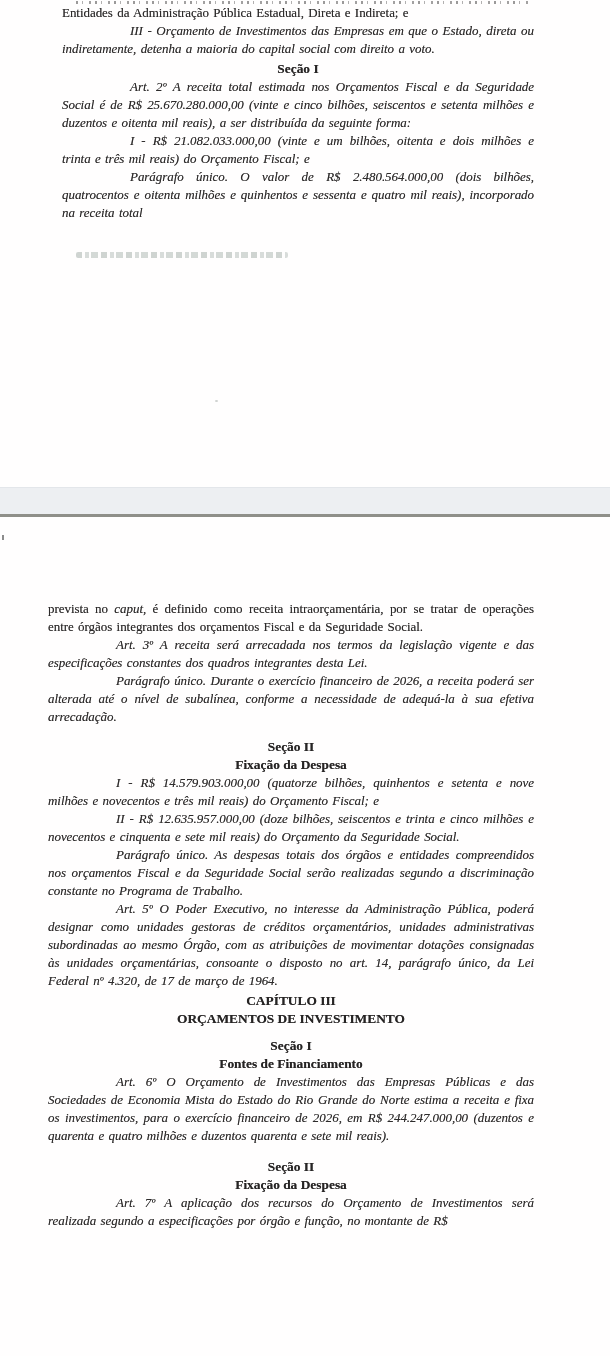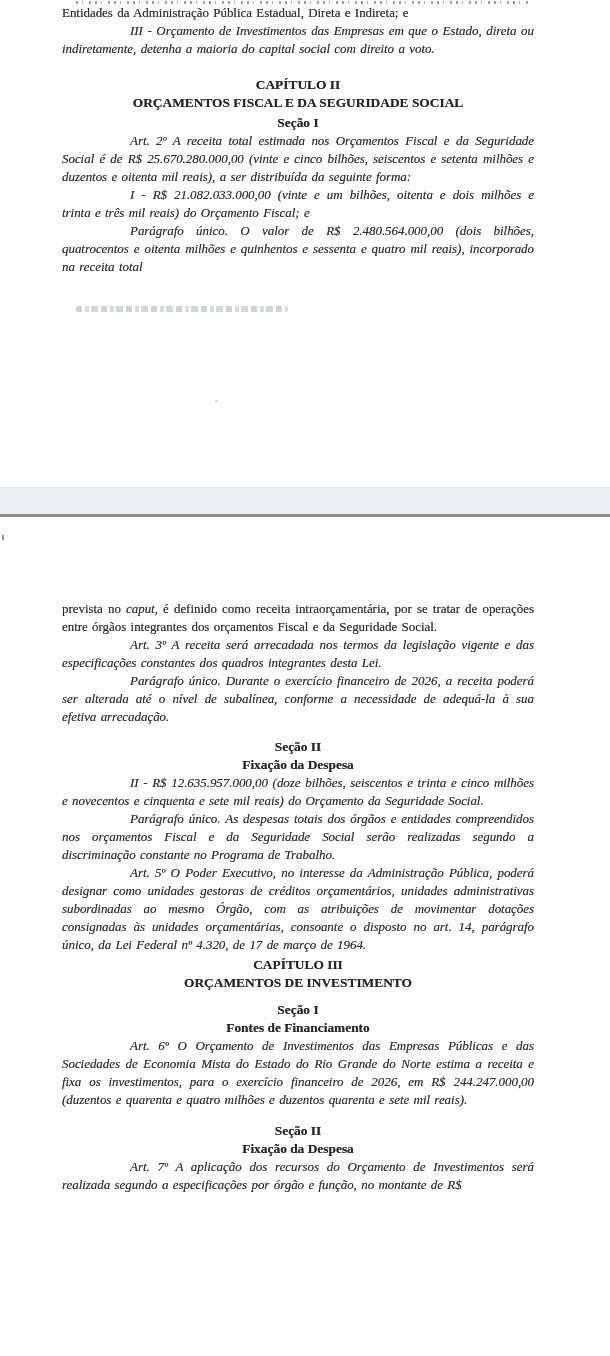--- a/index.html
+++ b/index.html
@@ -11,21 +11,21 @@
     font-family:"Liberation Serif","DejaVu Serif",serif;
     color:#2d2b2b;
   }
   .page{
     position:relative;
     background:#fffefe;
     overflow:hidden;
     box-sizing:border-box;
   }
   .page1{height:487px;padding:1px 76px 0 62px;}
-  .page2{height:839px;padding:83px 76px 0 62px;}
+  .page2{height:839px;padding:83px 76px 0 48px;}
   .page-gap{
     height:30px;
     background:#edeff2;
     border-top:1px solid #e3e6ea;
     border-bottom:3px solid #8f8f89;
     box-sizing:border-box;
   }
   p.body{
     margin:0;
     font-size:13px;
@@ -77,24 +77,20 @@
 
 <div class="screen">
 
   <section class="page page1">
     <div class="clip-top"></div>
 
     <p class="body m3">Entidades da Administração Pública Estadual, Direta e Indireta; e</p>
 
     <p class="body indent m8">III - Orçamento de Investimentos das Empresas em que o Estado, direta ou indiretamente, detenha a maioria do capital social com direito a voto.</p>
 
-    <div class="heading m18">
-      <div class="hline">CAPÍTULO II</div>
-      <div class="hline">ORÇAMENTOS FISCAL E DA SEGURIDADE SOCIAL</div>
-    </div>
 
     <div class="heading m2">
       <div class="hline">Seção I</div>
     </div>
 
     <p class="body indent m10">Art. 2º A receita total estimada nos Orçamentos Fiscal e da Seguridade Social é de R$ 25.670.280.000,00 (vinte e cinco bilhões, seiscentos e setenta milhões e duzentos e oitenta mil reais), a ser distribuída da seguinte forma:</p>
 
     <p class="body indent m4">I - R$ 21.082.033.000,00 (vinte e um bilhões, oitenta e dois milhões e trinta e três mil reais) do Orçamento Fiscal; e</p>
 
 
@@ -114,20 +110,21 @@
     <p class="body indent m32">Art. 3º A receita será arrecadada nos termos da legislação vigente e das especificações constantes dos quadros integrantes desta Lei.</p>
 
     <p class="body indent m6">Parágrafo único.  Durante o exercício financeiro de 2026, a receita poderá ser alterada até o nível de subalínea, conforme a necessidade de adequá-la à sua efetiva arrecadação.</p>
 
     <div class="heading m12">
       <div class="hline">Seção II</div>
       <div class="hline">Fixação da Despesa</div>
     </div>
 
 
+    <p class="body indent m2">I - R$ 14.579.903.000,00 (quatorze bilhões, quinhentos e setenta e nove milhões e novecentos e três mil reais) do Orçamento Fiscal; e</p>
 
     <p class="body indent m4">II - R$ 12.635.957.000,00 (doze bilhões, seiscentos e trinta e cinco milhões e novecentos e cinquenta e sete mil reais) do Orçamento da Seguridade Social.</p>
 
     <p class="body indent">Parágrafo único.  As despesas totais dos órgãos e entidades compreendidos nos orçamentos Fiscal e da Seguridade Social serão realizadas segundo a discriminação constante no Programa de Trabalho.</p>
 
     <p class="body indent m23">Art. 5º O Poder Executivo, no interesse da Administração Pública, poderá designar como unidades gestoras de créditos orçamentários, unidades administrativas subordinadas ao mesmo Órgão, com as atribuições de movimentar dotações consignadas às unidades orçamentárias, consoante o disposto no art. 14, parágrafo único, da Lei Federal nº 4.320, de 17 de março de 1964.</p>
 
     <div class="heading m10">
       <div class="hline">CAPÍTULO III</div>
       <div class="hline">ORÇAMENTOS DE INVESTIMENTO</div>

